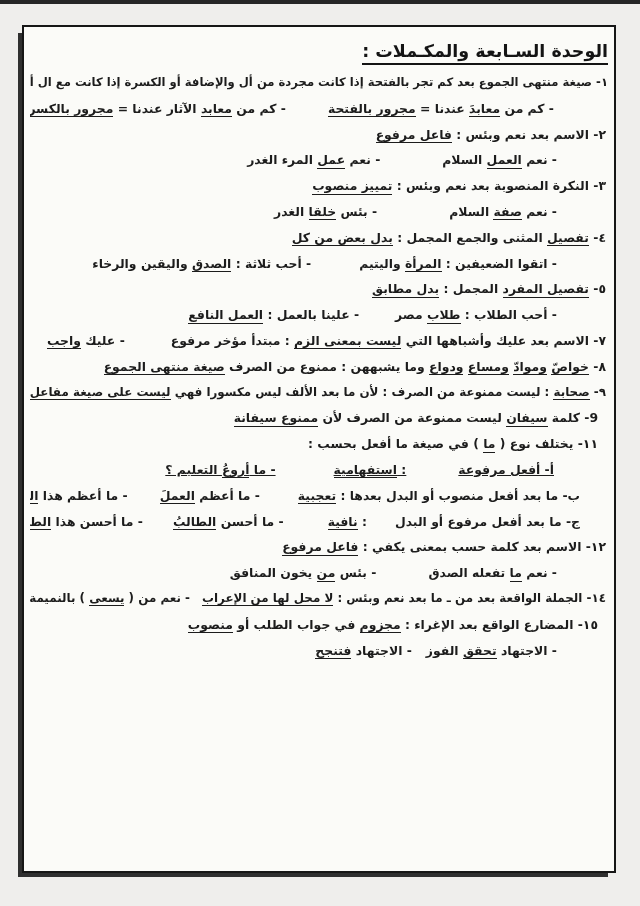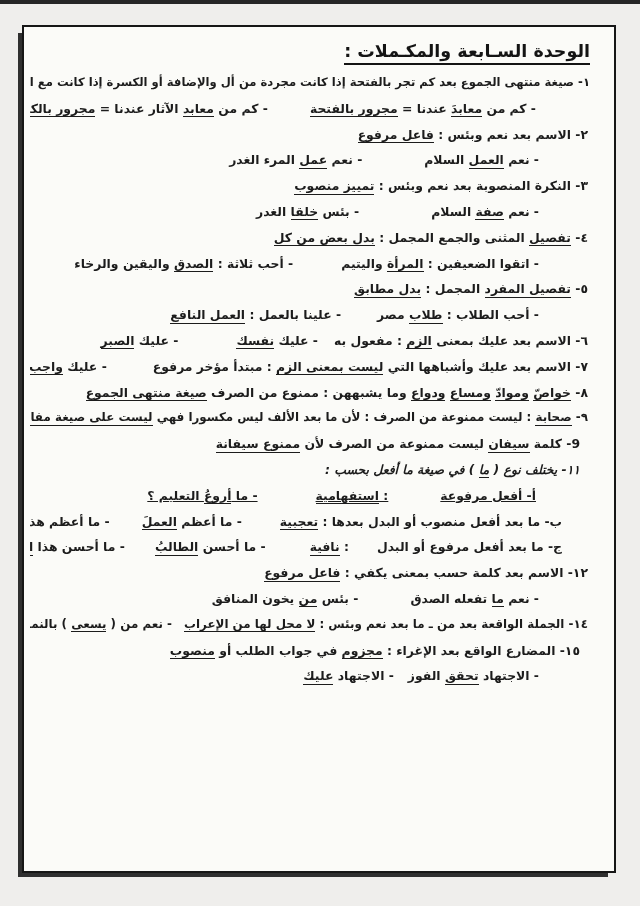--- a/index.html
+++ b/index.html
@@ -20,21 +20,21 @@
     width: 594px; height: 848px;
     background: #fbfbf8;
     border: 2.5px solid #161616;
     box-shadow: -6px 6px 0 -2px #2f2f2f;
     overflow: hidden;
     box-sizing: border-box;
   }
   .page-inner {
     position: absolute;
     top: 0; right: 0; left: 0; bottom: 0;
-    padding: 12px 20px 0 6px;
+    padding: 12px 2px 0 6px;
   }
   .doc-title {
     direction: rtl;
     text-align: right;
     font-size: 17.5px;
     font-weight: bold;
     color: #141414;
     padding: 2px 4px 0 0;
     margin-bottom: 9px;
   }
@@ -82,31 +82,30 @@
           <div class="line" style="padding-right: 4px; font-size: 11.6px;"><span class="seg">١- صيغة منتهى الجموع بعد كم تجر بالفتحة إذا كانت مجردة من أل والإضافة  أو الكسرة إذا كانت مع ال  أو الإضافة</span></div>
           <div class="line" style="padding-right: 58px;"><span class="seg">- كم من </span><span class="seg u">معابدَ</span><span class="seg"> عندنا = </span><span class="seg u">مجرور بالفتحة</span><span class="gap" style="width: 42px;"></span><span class="seg">- كم من </span><span class="seg u">معابد</span><span class="seg"> الآثار عندنا  = </span><span class="seg u">مجرور بالكسرة</span></div>
           <div class="line" style="padding-right: 6px;"><span class="seg">٢- الاسم بعد نعم وبئس : </span><span class="seg u">فاعل مرفوع</span></div>
           <div class="line" style="padding-right: 55px;"><span class="seg">- نعم </span><span class="seg u">العمل</span><span class="seg"> السلام</span><span class="gap" style="width: 62px;"></span><span class="seg">- نعم </span><span class="seg u">عمل</span><span class="seg"> المرء الغدر</span></div>
           <div class="line" style="padding-right: 6px;"><span class="seg">٣- النكرة المنصوبة بعد نعم وبئس : </span><span class="seg u">تمييز منصوب</span></div>
           <div class="line" style="padding-right: 55px;"><span class="seg">- نعم </span><span class="seg u">صفة</span><span class="seg"> السلام</span><span class="gap" style="width: 72px;"></span><span class="seg">- بئس </span><span class="seg u">خلقا</span><span class="seg">  الغدر</span></div>
           <div class="line" style="padding-right: 6px;"><span class="seg">٤- </span><span class="seg u">تفصيل</span><span class="seg"> المثنى والجمع المجمل : </span><span class="seg u">بدل بعض من كل</span></div>
           <div class="line" style="padding-right: 55px;"><span class="seg">- اتقوا الضعيفين : </span><span class="seg u">المرأة</span><span class="seg"> واليتيم</span><span class="gap" style="width: 48px;"></span><span class="seg">- أحب ثلاثة : </span><span class="seg u">الصدق</span><span class="seg"> واليقين والرخاء</span></div>
           <div class="line" style="padding-right: 6px;"><span class="seg">٥- </span><span class="seg u">تفصيل المفرد</span><span class="seg"> المجمل : </span><span class="seg u">بدل مطابق</span></div>
           <div class="line" style="padding-right: 55px;"><span class="seg">- أحب الطلاب : </span><span class="seg u">طلاب</span><span class="seg"> مصر</span><span class="gap" style="width: 36px;"></span><span class="seg">- علينا بالعمل : </span><span class="seg u">العمل النافع</span></div>
-          <div class="line" style="padding-right: 6px;"><span class="seg">٦- الاسم بعد عليك بمعنى </span><span class="seg u">الزم</span><span class="seg"> : مفعول به</span><span class="gap" style="width: 16px;"></span><span class="seg">- عليك </span><span class="seg u">نفسك</span><span class="gap" style="width: 58px;"></span><span class="seg">- عليك </span><span class="seg u">الصبر</span></div>
           <div class="line" style="padding-right: 6px;"><span class="seg">٧- الاسم  بعد عليك وأشباهها التي </span><span class="seg u">ليست بمعنى الزم</span><span class="seg">  : مبتدأ مؤخر مرفوع</span><span class="gap" style="width: 46px;"></span><span class="seg">- عليك </span><span class="seg u">واجب</span></div>
           <div class="line" style="padding-right: 6px;"><span class="seg">٨- </span><span class="seg u">خواصّ</span><span class="seg"> </span><span class="seg u">وموادّ</span><span class="seg"> </span><span class="seg u">ومساع</span><span class="seg"> </span><span class="seg u">ودواع</span><span class="seg"> وما يشبههن : ممنوع من الصرف </span><span class="seg u">صيغة منتهى الجموع</span></div>
           <div class="line" style="padding-right: 6px; font-size: 11.9px;"><span class="seg">٩- </span><span class="seg u">صحابة</span><span class="seg"> : ليست ممنوعة من الصرف  : لأن ما بعد الألف ليس مكسورا  فهي </span><span class="seg u">ليست على صيغة مفاعل .</span></div>
           <div class="line" style="padding-right: 14px;"><span class="seg">9- كلمة </span><span class="seg u">سيفان</span><span class="seg"> ليست ممنوعة من الصرف لأن </span><span class="seg u">ممنوع سيفانة</span></div>
-          <div class="line" style="padding-right: 14px; font-style: italic;"><span class="seg">١١- يختلف نوع (  </span><span class="seg u">ما</span><span class="seg"> ) في  صيغة ما أفعل بحسب :</span></div>
+          <div class="line" style="padding-right: 14px;"><span class="seg">١١- يختلف نوع (  </span><span class="seg u">ما</span><span class="seg"> ) في  صيغة ما أفعل بحسب :</span></div>
           <div class="line" style="padding-right: 58px; text-decoration: underline;"><span class="seg">أ- أفعل مرفوعة</span><span class="gap" style="width: 52px;"></span><span class="seg">: </span><span class="seg u">استفهامية</span><span class="gap" style="width: 58px;"></span><span class="seg">- ما </span><span class="seg u">أروعُ</span><span class="seg"> التعليم ؟</span></div>
           <div class="line" style="padding-right: 32px;"><span class="seg">ب- ما بعد أفعل منصوب أو البدل بعدها  : </span><span class="seg u">تعجبية</span><span class="gap" style="width: 38px;"></span><span class="seg">- ما أعظم </span><span class="seg u">العملَ</span><span class="gap" style="width: 32px;"></span><span class="seg">- ما أعظم هذا </span><span class="seg u">العملَ</span></div>
           <div class="line" style="padding-right: 32px;"><span class="seg">ج- ما بعد أفعل مرفوع أو البدل</span><span class="gap" style="width: 28px;"></span><span class="seg">: </span><span class="seg u">نافية</span><span class="gap" style="width: 44px;"></span><span class="seg">- ما أحسن </span><span class="seg u">الطالبُ</span><span class="gap" style="width: 30px;"></span><span class="seg">- ما أحسن هذا </span><span class="seg u">الطالبُ</span></div>
           <div class="line" style="padding-right: 6px;"><span class="seg">١٢- الاسم بعد كلمة حسب بمعنى يكفي : </span><span class="seg u">فاعل مرفوع</span></div>
           <div class="line" style="padding-right: 55px;"><span class="seg">- نعم </span><span class="seg u">ما</span><span class="seg"> تفعله الصدق</span><span class="gap" style="width: 52px;"></span><span class="seg">- بئس </span><span class="seg u">من</span><span class="seg"> يخون المنافق</span></div>
           <div class="line" style="padding-right: 6px; font-size: 11.9px;"><span class="seg">١٤- الجملة الواقعة بعد من ـ ما بعد نعم وبئس : </span><span class="seg u">لا محل لها من الإعراب</span><span class="gap" style="width: 12px;"></span><span class="seg">- نعم من ( </span><span class="seg u">يسعى</span><span class="seg"> ) بالنميمة المخادع</span></div>
           <div class="line" style="padding-right: 14px;"><span class="seg">١٥- المضارع الواقع بعد الإغراء : </span><span class="seg u">مجزوم</span><span class="seg"> في جواب الطلب أو </span><span class="seg u">منصوب</span></div>
-          <div class="line" style="padding-right: 55px;"><span class="seg">- الاجتهاد  </span><span class="seg u">تحقق</span><span class="seg"> الفوز</span><span class="gap" style="width: 14px;"></span><span class="seg">- الاجتهاد </span><span class="seg u">عليك</span></div>
+          <div class="line" style="padding-right: 55px;"><span class="seg">- الاجتهاد  </span><span class="seg u">تحقق</span><span class="seg"> الفوز</span><span class="gap" style="width: 14px;"></span><span class="seg">- الاجتهاد </span><span class="seg u">فتنجح</span></div>
         </div>
 
     </div>
   </div>
 </div>
 
 </body></html>

